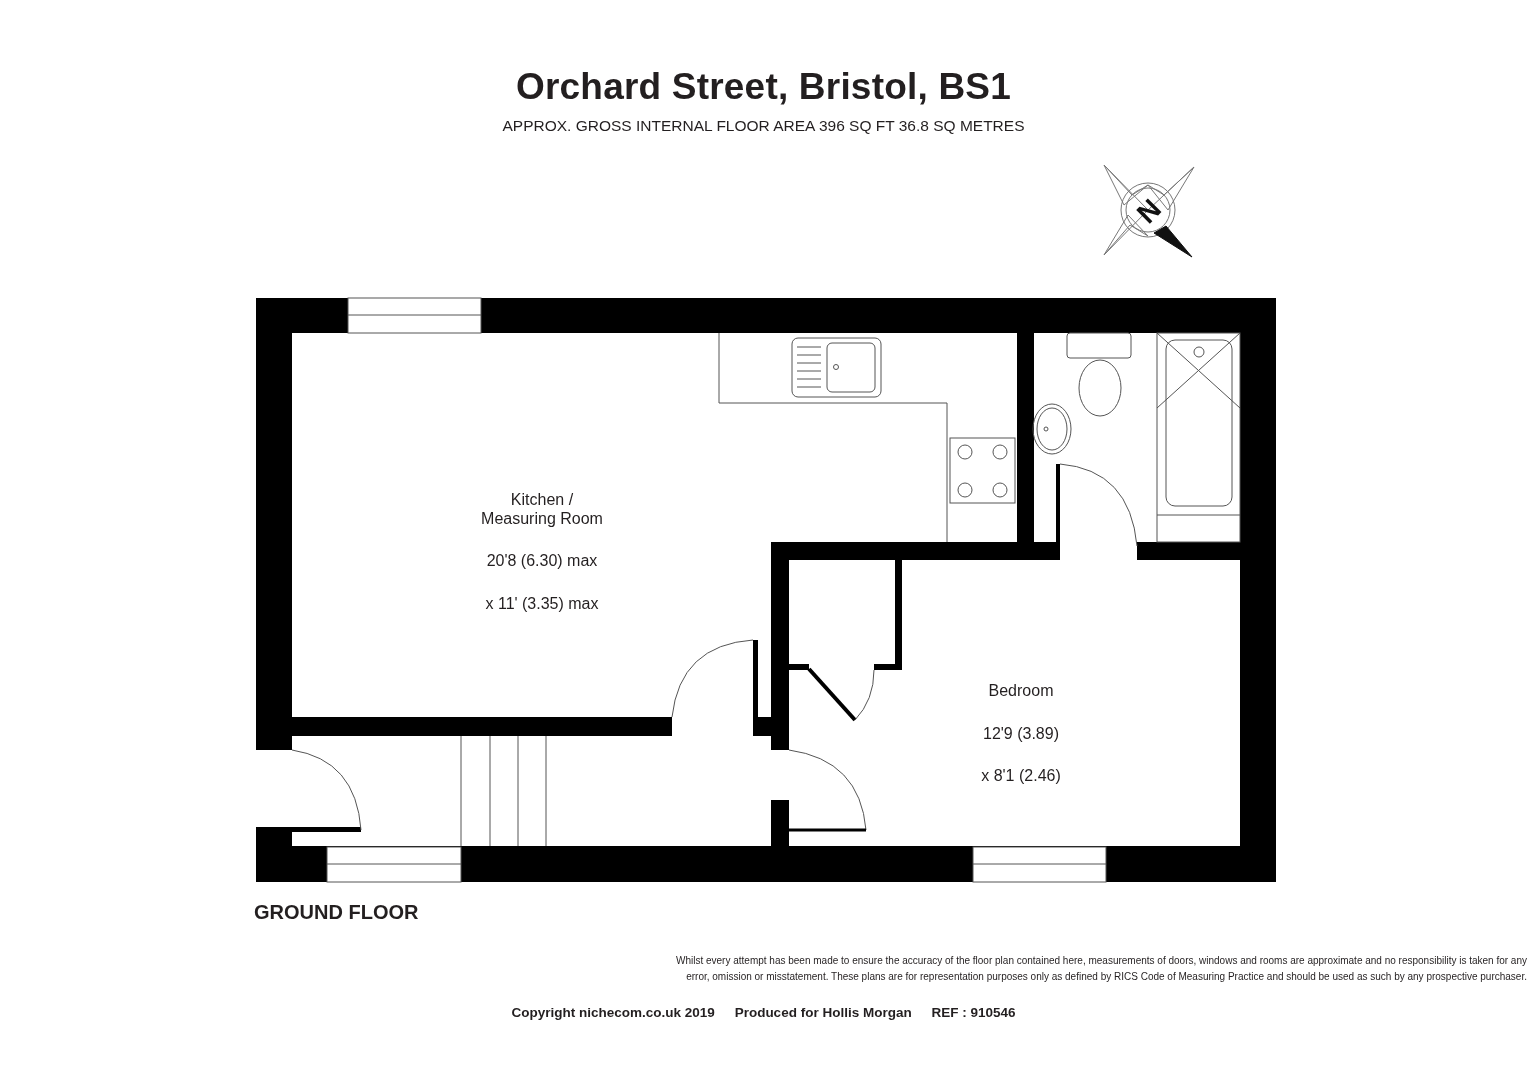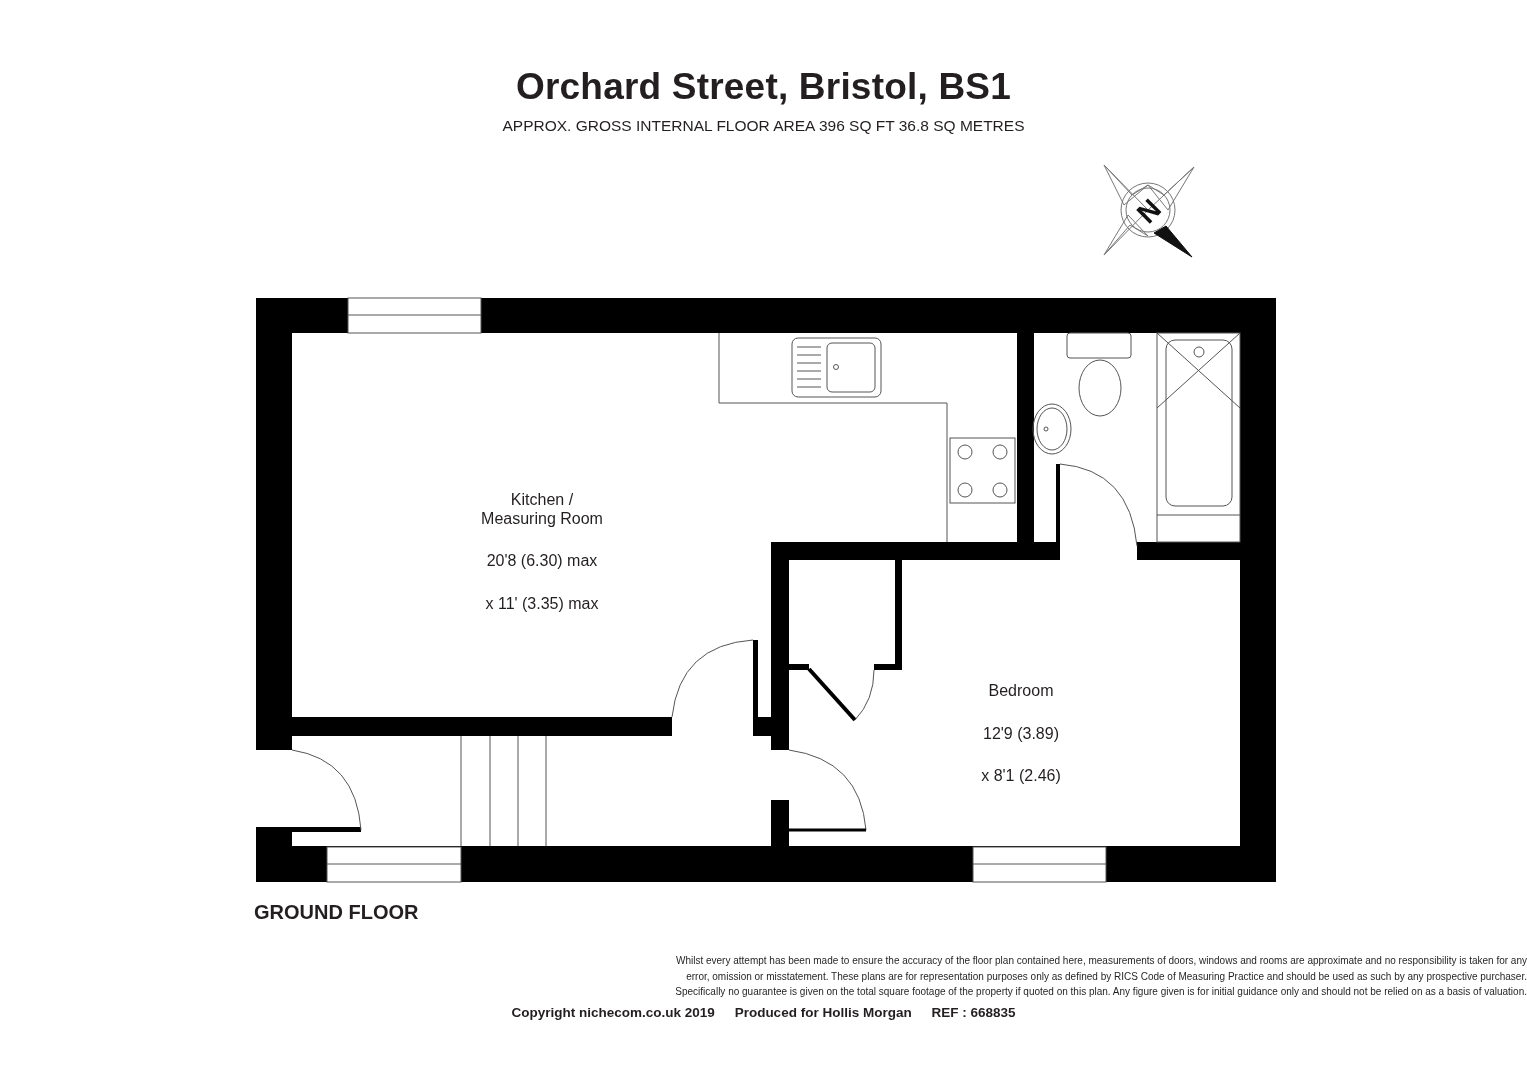--- a/index.html
+++ b/index.html
@@ -155,20 +155,19 @@
   <span class="name">Bedroom</span>
   <span class="dim">12'9 (3.89)</span>
   <span class="dim">x 8'1 (2.46)</span>
 </div>
 
 <div class="floor-label">GROUND FLOOR</div>
 
 <div class="disclaimer">
   <div>Whilst every attempt has been made to ensure the accuracy of the floor plan contained here, measurements of doors, windows and rooms are approximate and no responsibility is taken for any</div>
   <div>error, omission or misstatement. These plans are for representation purposes only as defined by RICS Code of Measuring Practice and should be used as such by any prospective purchaser.</div>
-  <div>Specifically no guarantee is given on the total square footage of the property if quoted on this plan. Any figure given is for initial guidance only and should not be relied on as a basis of valuation.</div>
 </div>
 
 <div class="credits">
   <span>Copyright nichecom.co.uk 2019</span>
   <span>Produced for Hollis Morgan</span>
-  <span>REF : 668835</span>
+  <span>REF : 910546</span>
 </div>
 
 </body></html>

